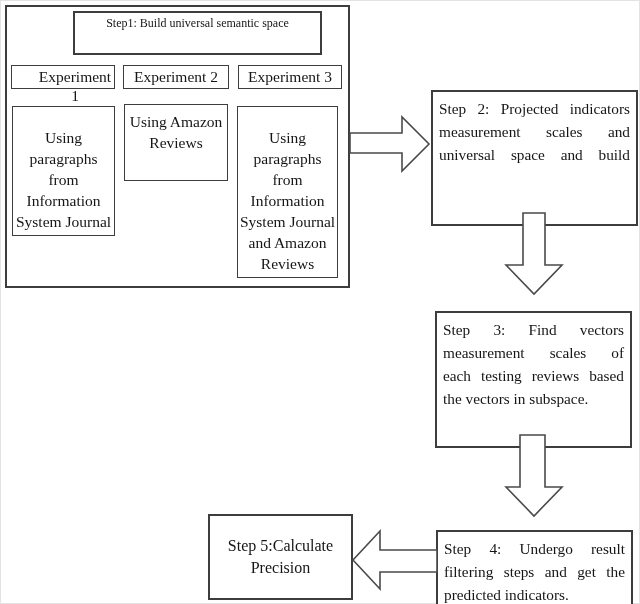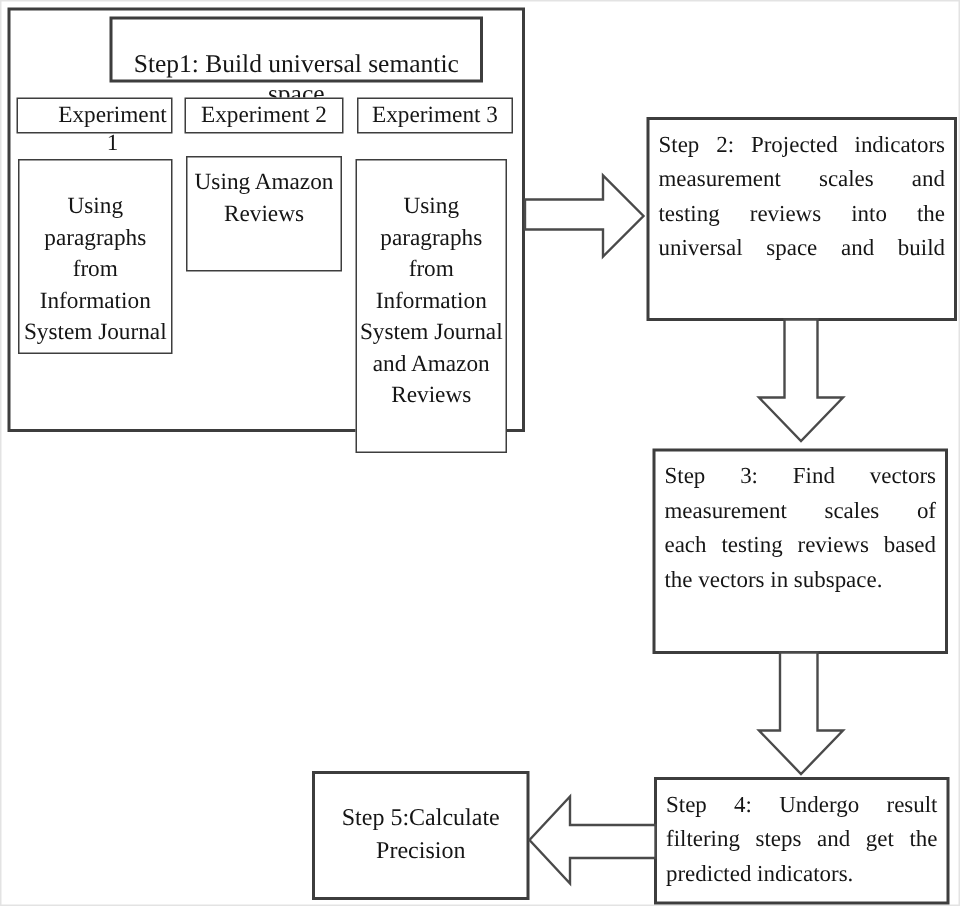--- a/index.html
+++ b/index.html
@@ -28,31 +28,31 @@
   .arrow { position: absolute; overflow: visible; }
   .arrow polygon {
     fill: var(--bg);
     stroke: var(--arrow-line);
     stroke-width: 1.6;
     stroke-linejoin: miter;
   }
 
   #outer-box   { left: 5px;   top: 5px;   width: 345px; height: 283px; }
   #title-box   { left: 73px;  top: 11px;  width: 249px; height: 44px;
-                 font-size: 17px; line-height: 20px; padding-top: 20px; }
+                 font-size: 12px; line-height: 20px; padding-top: 0; }
   #exp1-box    { left: 11px;  top: 65px;  width: 104px; height: 24px; padding-left: 24px; }
   #exp2-box    { left: 123px; top: 65px;  width: 106px; height: 24px; }
   #exp3-box    { left: 238px; top: 65px;  width: 104px; height: 24px; }
   .exp-label   { font-size: 15.5px; line-height: 19px; text-align: center; padding-top: 1px; }
   #desc1-box   { left: 12px;  top: 106px; width: 103px; height: 130px; }
   #desc2-box   { left: 124px; top: 104px; width: 104px; height: 77px; padding-top: 6px; }
-  #desc3-box   { left: 237px; top: 106px; width: 101px; height: 196px; }
+  #desc3-box   { left: 237px; top: 106px; width: 101px; height: 172px; }
   .desc        { font-size: 15.5px; line-height: 21px; text-align: center; padding-top: 20px; }
 
-  .stepbox     { font-size: 15.3px; line-height: 23px; padding: 5px 6px 4px 6px; }
+  .stepbox     { font-size: 15.3px; line-height: 23px; padding: 5px 6px 4px 6px; margin-top: 12px; }
   #step2-box   { left: 431px; top: 78px;  width: 207px; height: 136px; }
   #step3-box   { left: 435px; top: 299px; width: 197px; height: 137px; }
   #step4-box   { left: 436px; top: 518px; width: 197px; height: 85px; }
   #step5-box   { left: 208px; top: 514px; width: 145px; height: 86px;
                  font-size: 16px; line-height: 22px; text-align: center; }
   #step5-box .inner { width: 100%; padding: 0 4px; }
 
   .jline       { text-align: justify; text-align-last: justify; }
   .jline.jlast { text-align-last: left; }
 
@@ -91,21 +91,20 @@
   <span>Using Amazon Reviews</span>
 </div>
 <div class="box thin desc" id="desc3-box">
   <span>Using paragraphs from Information System Journal and Amazon Reviews</span>
 </div>
 
 <div class="box stepbox" id="step2-box">
   <div>
       <div class="jline">Step 2: Projected indicators</div>
       <div class="jline">measurement scales and</div>
-      <div class="jline">testing reviews into the</div>
       <div class="jline">universal space and build</div>
     </div>
 </div>
 
 <div class="box stepbox" id="step3-box">
   <div>
       <div class="jline">Step 3: Find vectors</div>
       <div class="jline">measurement scales of</div>
       <div class="jline">each testing reviews based</div>
       <div class="jline jlast">the vectors in subspace.</div>

